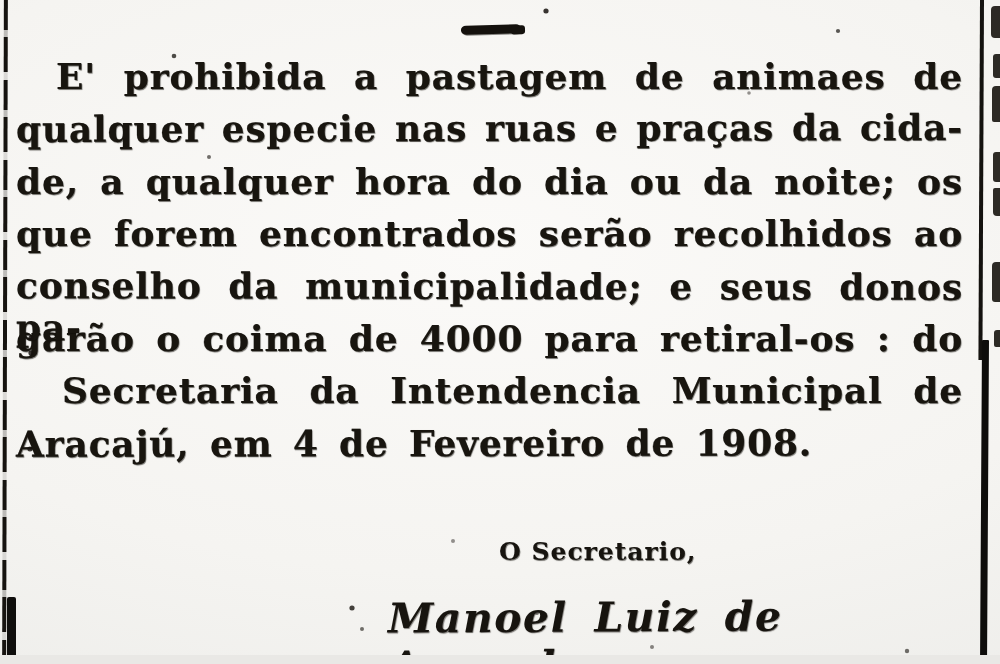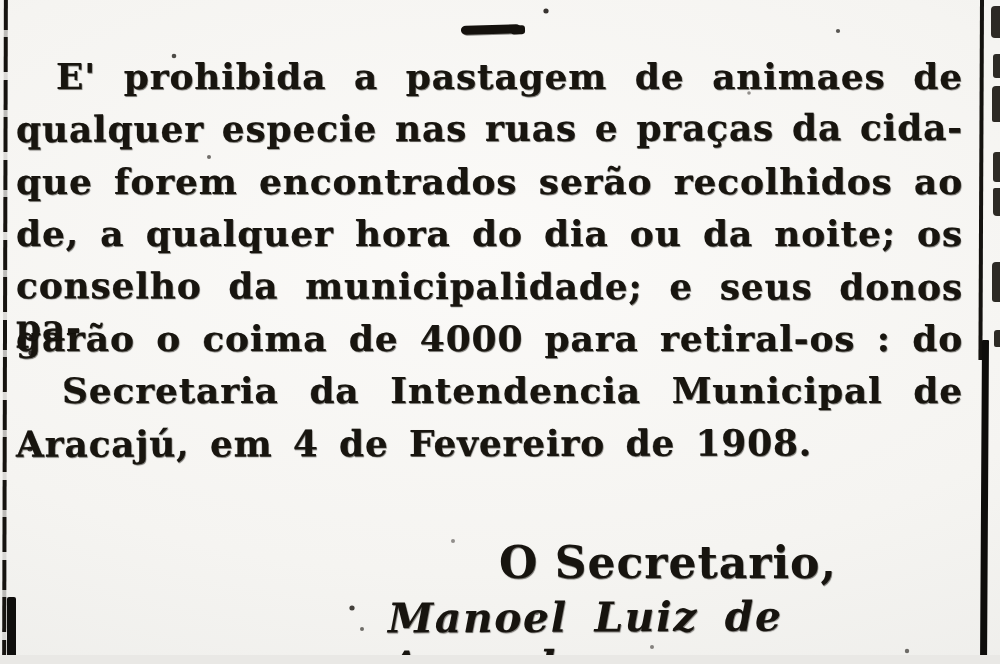--- a/index.html
+++ b/index.html
@@ -79,21 +79,21 @@
   }
   .line.indent-1 { text-indent: 40px; }
   .line.indent-2 { text-indent: 46px; }
   .line.no-justify { text-align: right; text-align-last: left; word-spacing: 7px; }
   .line:nth-child(2) { transform: rotate(-0.12deg); }
   .line:nth-child(5) { transform: rotate(0.1deg); }
   .line:nth-child(8) { transform: rotate(-0.1deg); }
   
   .sec-title {
     position: absolute; left: 499px; top: 537px;
-    font-size: 44px; font-weight: 700; letter-spacing: 1px;
+    font-size: 25px; font-weight: 700; letter-spacing: 1px;
     text-shadow: 0.7px 0.9px 0.8px rgba(15,12,8,0.55);
   }
   .sig-name {
     position: absolute; left: 388px; top: 593px;
     font-size: 41px; font-weight: 700; font-style: italic;
     letter-spacing: 1.5px; word-spacing: 11px;
     transform: rotate(-0.3deg);
     text-shadow: 0.8px 0.9px 0.9px rgba(15,12,8,0.5);
   }
   
@@ -135,22 +135,22 @@
   <div class="frag f4"></div>
   <div class="frag f5"></div>
   <div class="frag f6"></div>
   <div class="frag f7"></div>
 
   <div class="divider"></div>
 
   <div class="textblock">
     <div class="line indent-1">E' prohibida a pastagem de animaes de</div>
     <div class="line">qualquer especie nas ruas e praças da cida-</div>
+    <div class="line">de, a qualquer hora do dia ou da noite; os</div>
     <div class="line">que forem encontrados serão recolhidos ao</div>
-    <div class="line">de, a qualquer hora do dia ou da noite; os</div>
     <div class="line">conselho da municipalidade; e seus donos pa-</div>
     <div class="line">garão o coima de 4000 para retiral-os : do</div>
     <div class="line indent-2">Secretaria da Intendencia Municipal de</div>
     <div class="line no-justify">Aracajú, em 4 de Fevereiro de 1908.</div>
   </div>
 
   <div class="sec-title">O Secretario,</div>
   <div class="sig-name">Manoel Luiz de Azevedo.</div>
 
   <div class="specks"></div>

